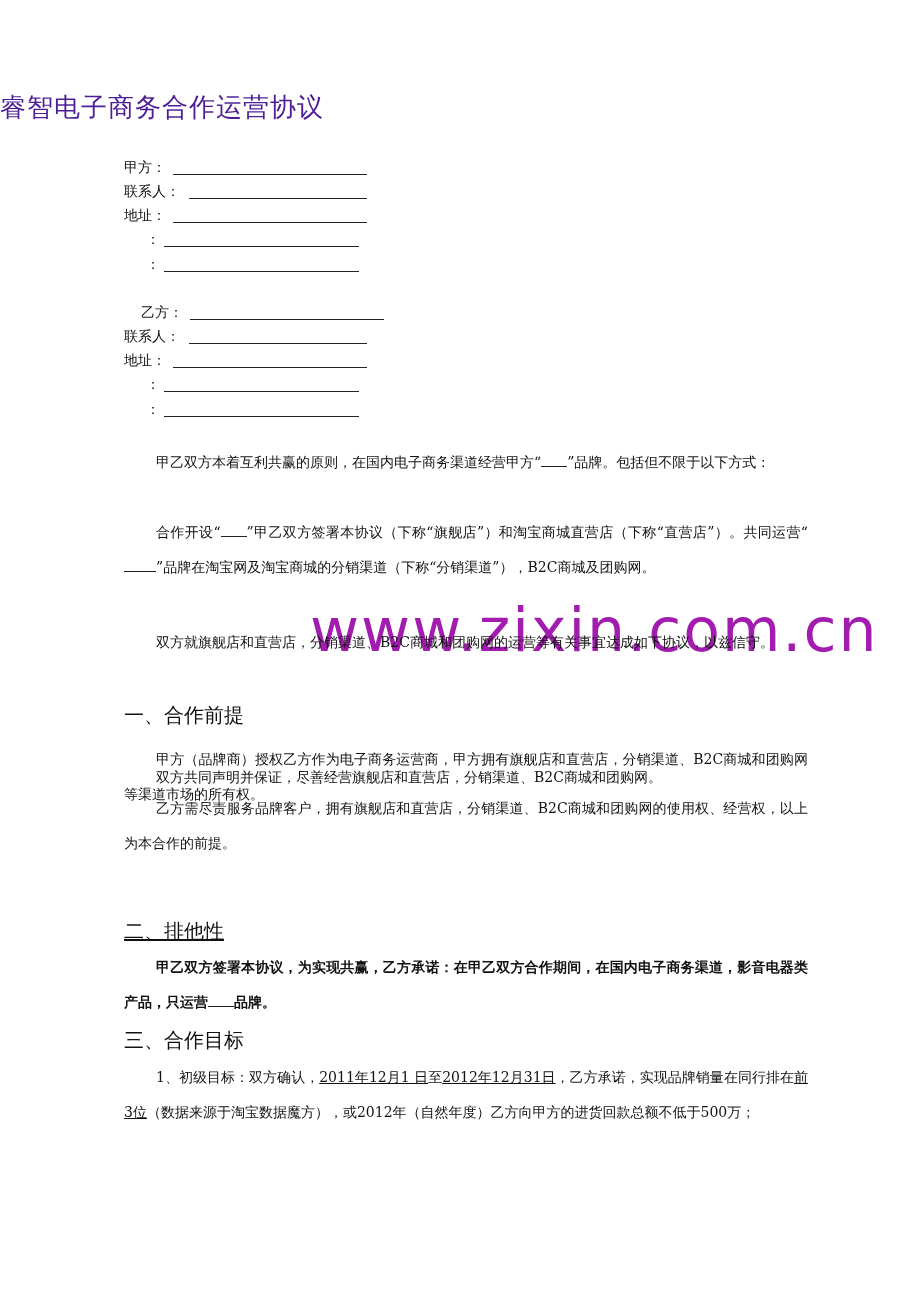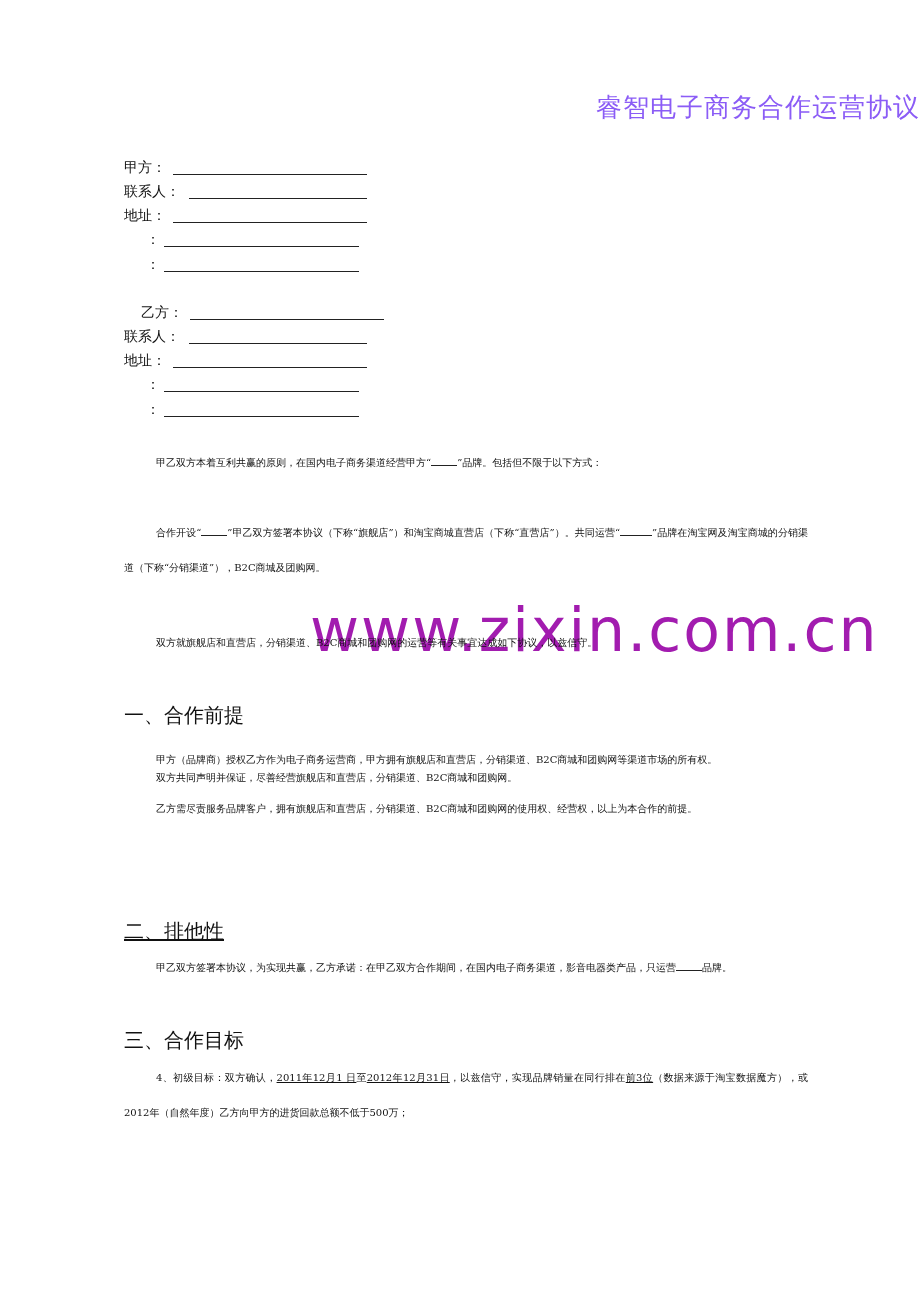--- a/index.html
+++ b/index.html
@@ -2,31 +2,31 @@
 <html><head>
   <meta charset="utf-8">
   <style>
     html, body { margin: 0; padding: 0; background: #ffffff; }
     body {
       width: 920px; height: 1302px; position: relative; overflow: hidden;
       font-family: "DejaVu Serif", "Liberation Serif", serif;
       color: #111;
     }
     .title {
-      position: absolute; top: 90px; left: 0; width: 920px; text-align: right;
+      position: absolute; top: 90px; left: 0; width: 920px; text-align: left;
       font-family: "DejaVu Sans", "Liberation Sans", sans-serif;
-      font-size: 26px; letter-spacing: 1px; color: #8b5cf6;
+      font-size: 26px; letter-spacing: 1px; color: #4c1d95;
     }
     .field { position: absolute; left: 124px; font-size: 14px; height: 20px; line-height: 20px; white-space: nowrap; }
     .field .lbl { display: inline-block; text-align: center; }
     .field .line {
       position: absolute; bottom: 2px; height: 0; border-bottom: 1px solid #222;
     }
     .para {
-      position: absolute; left: 124px; width: 684px; font-size: 10px; line-height: 35px;
+      position: absolute; left: 124px; width: 684px; font-size: 14px; line-height: 35px;
       text-align: justify;
     }
     .indent { text-indent: 32px; }
     .u { text-decoration: underline; }
     .blank { display: inline-block; border-bottom: 1px solid #222; height: 14px; vertical-align: baseline; }
     .heading { position: absolute; left: 124px; font-size: 20px; line-height: 24px; }
     .watermark {
       position: absolute; left: 310px; top: 595px; font-family: "DejaVu Sans", sans-serif;
       font-size: 60px; color: #a21caf; letter-spacing: 2px; pointer-events: none; z-index: 0;
     }
@@ -87,17 +87,17 @@
   <div class="para indent" style="top:515px;"><span>合作开设“</span><span class="blank" style="width:26px;"></span><span>”甲乙双方签署本协议（下称“旗舰店”）和淘宝商城直营店（下称“直营店”）。共同运营“</span><span class="blank" style="width:32px;"></span><span>”品牌在淘宝网及淘宝商城的分销渠道（下称“分销渠道”），B2C商城及团购网。</span></div>
 
   <div class="para indent" style="top:625px;">双方就旗舰店和直营店，分销渠道、B2C商城和团购网的运营等有关事宜达成如下协议，以兹信守。</div>
 
   <div class="heading" style="top:703px;">一、合作前提</div>
   <div class="para indent" style="top:760px;">双方共同声明并保证，尽善经营旗舰店和直营店，分销渠道、B2C商城和团购网。</div>
   <div class="para indent" style="top:742px;">甲方（品牌商）授权乙方作为电子商务运营商，甲方拥有旗舰店和直营店，分销渠道、B2C商城和团购网等渠道市场的所有权。</div>
   <div class="para indent" style="top:791px;">乙方需尽责服务品牌客户，拥有旗舰店和直营店，分销渠道、B2C商城和团购网的使用权、经营权，以上为本合作的前提。</div>
 
   <div class="heading" style="top:919px;text-decoration:underline;">二、排他性</div>
-  <div class="para indent" style="top:950px;"><span>甲乙双方签署本协议，为实现共赢，乙方承诺：在甲乙双方合作期间，在国内电子商务渠道，影音电器类产品，只运营</span><span class="blank" style="width:26px;"></span><span>品牌。</span></div>
+  <div class="para indent" style="top:950px;font-weight:bold;"><span>甲乙双方签署本协议，为实现共赢，乙方承诺：在甲乙双方合作期间，在国内电子商务渠道，影音电器类产品，只运营</span><span class="blank" style="width:26px;"></span><span>品牌。</span></div>
 
   <div class="heading" style="top:1028px;">三、合作目标</div>
-  <div class="para indent" style="top:1060px;"><span>4、初级目标：双方确认，</span><span class="u">2011年12月1 日</span><span>至</span><span class="u">2012年12月31日</span><span>，以兹信守，实现品牌销量在同行排在</span><span class="u">前3位</span><span>（数据来源于淘宝数据魔方），或2012年（自然年度）乙方向甲方的进货回款总额不低于500万；</span></div>
+  <div class="para indent" style="top:1060px;"><span>1、初级目标：双方确认，</span><span class="u">2011年12月1 日</span><span>至</span><span class="u">2012年12月31日</span><span>，乙方承诺，实现品牌销量在同行排在</span><span class="u">前3位</span><span>（数据来源于淘宝数据魔方），或2012年（自然年度）乙方向甲方的进货回款总额不低于500万；</span></div>
 </div>
 
 </body></html>

